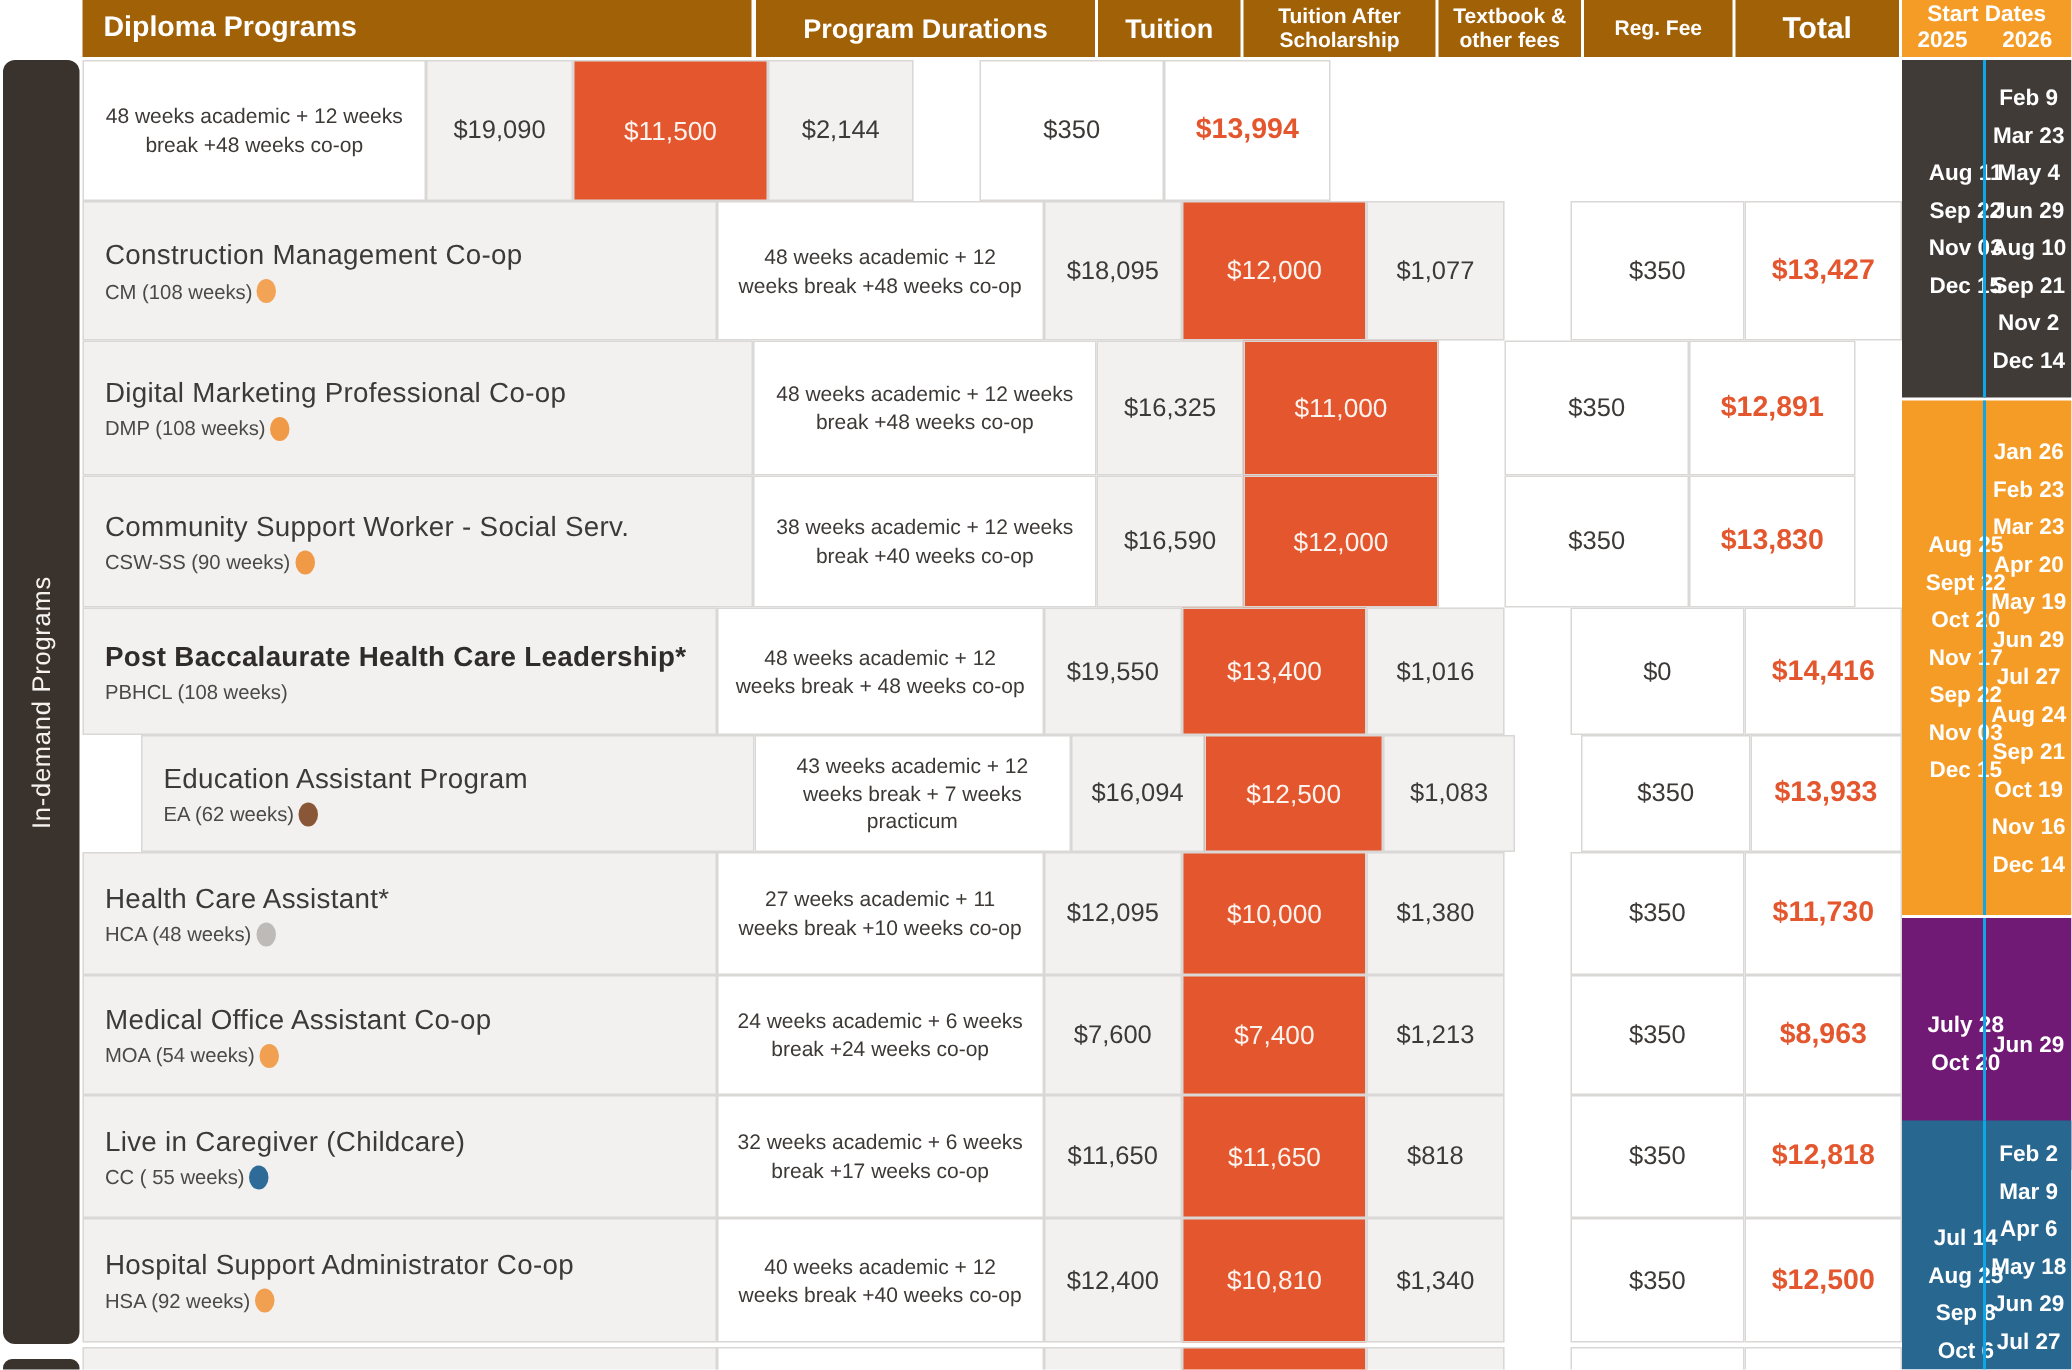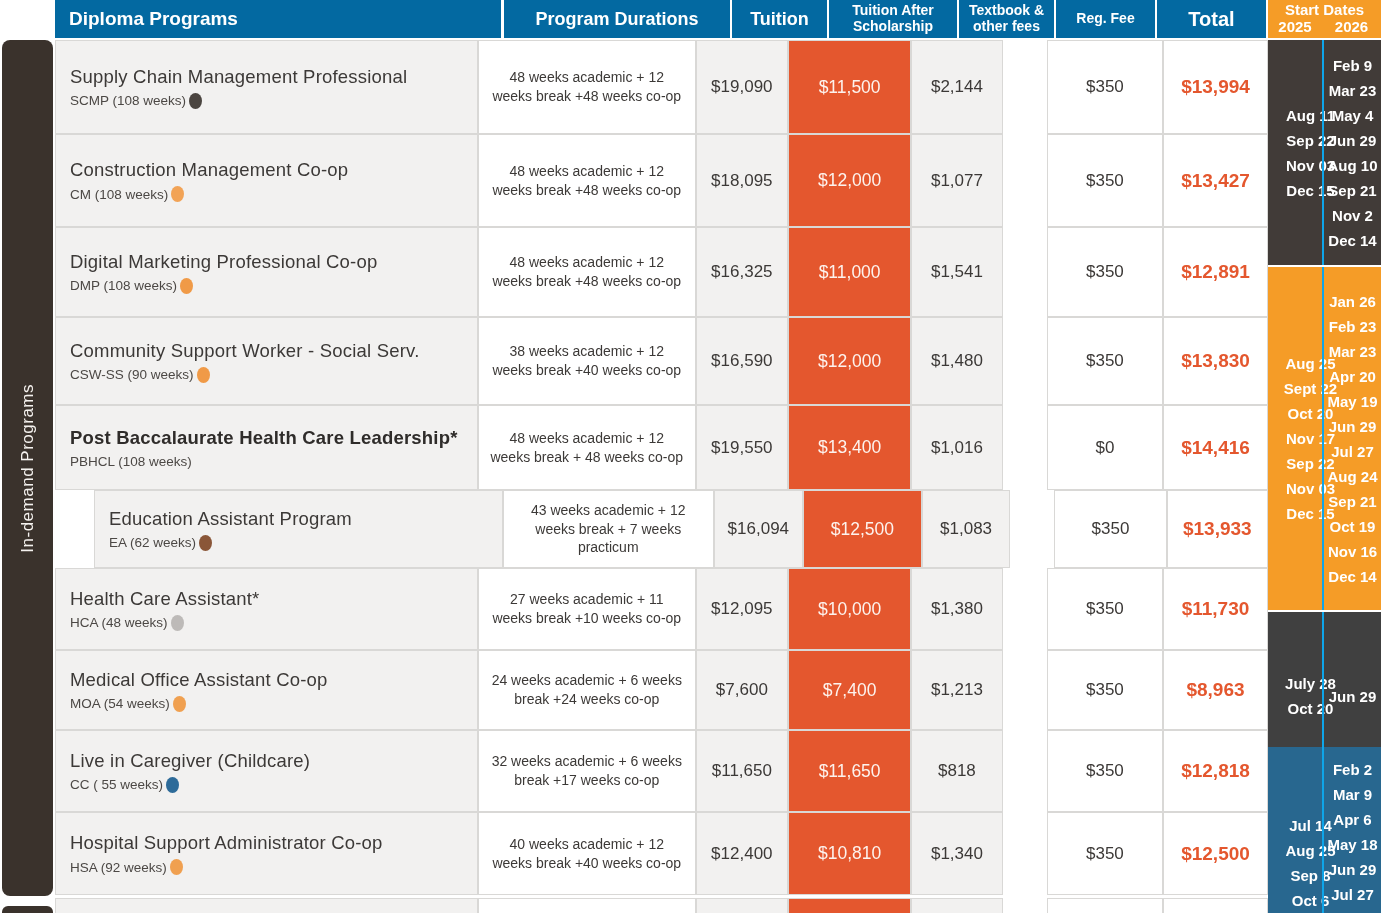--- a/index.html
+++ b/index.html
@@ -16,21 +16,21 @@
     writing-mode:vertical-rl; transform:rotate(180deg);
     color:#F5F2EF; font-size:17px; letter-spacing:0.5px; white-space:nowrap;
   }
   .sidebar-stub {
     position:absolute; left:2px; top:906px; width:51px; height:10px;
     background:#3A322C; border-radius:6px 6px 0 0;
   }
 
   
   .hc {
-    position:absolute; top:0; height:38px; background:#0369a1; color:#fff;
+    position:absolute; top:0; height:38px; background:#a16207; color:#fff;
     display:flex; flex-direction:column; align-items:center; justify-content:center;
     font-weight:bold; text-align:center; line-height:1.12;
   }
   .hc-name   { left:55px;   width:446px; align-items:flex-start; padding-left:14px; font-size:19px; }
   .hc-dur    { left:504px;  width:226px; font-size:18px; }
   .hc-tui    { left:732px;  width:95px;  font-size:18px; }
   .hc-after  { left:829px;  width:128px; font-size:14px; }
   .hc-text   { left:959px;  width:95px;  font-size:14px; }
   .hc-reg    { left:1056px; width:99px;  font-size:14px; }
   .hc-total  { left:1157px; width:109px; font-size:20px; }
@@ -89,24 +89,20 @@
   <div class="hc hc-dates">
     <div class="sd-title">Start Dates</div>
     <div class="sd-years">
       <span>2025</span>
       <span>2026</span>
     </div>
   </div>
 
   <div id="table-body">
       <div class="trow" style="top: 40px; height: 94px;">
-        <div class="cell c-name">
-          <div class="pname">Supply Chain Management Professional</div>
-          <div class="pcode">SCMP (108 weeks)<span class="dot" style="background: rgb(75, 69, 64);"></span></div>
-        </div>
         <div class="cell c-dur">48 weeks academic + 12 weeks break +48 weeks co-op</div>
         <div class="cell c-tui">$19,090</div>
         <div class="cell c-after">$11,500</div>
         <div class="cell c-text">$2,144</div>
         <div class="cell c-reg">$350</div>
         <div class="cell c-total">$13,994</div>
       </div>
       <div class="trow" style="top: 134px; height: 93px;">
         <div class="cell c-name">
           <div class="pname">Construction Management Co-op</div>
@@ -120,33 +116,31 @@
         <div class="cell c-total">$13,427</div>
       </div>
       <div class="trow" style="top: 227px; height: 90px;">
         <div class="cell c-name">
           <div class="pname">Digital Marketing Professional Co-op</div>
           <div class="pcode">DMP (108 weeks)<span class="dot" style="background: rgb(240, 154, 71);"></span></div>
         </div>
         <div class="cell c-dur">48 weeks academic + 12 weeks break +48 weeks co-op</div>
         <div class="cell c-tui">$16,325</div>
         <div class="cell c-after">$11,000</div>
-        <div class="cell c-text">$1,541</div>
         <div class="cell c-reg">$350</div>
         <div class="cell c-total">$12,891</div>
       </div>
       <div class="trow" style="top: 317px; height: 88px;">
         <div class="cell c-name">
           <div class="pname">Community Support Worker - Social Serv.</div>
           <div class="pcode">CSW-SS (90 weeks)<span class="dot" style="background: rgb(240, 154, 71);"></span></div>
         </div>
         <div class="cell c-dur">38 weeks academic + 12 weeks break +40 weeks co-op</div>
         <div class="cell c-tui">$16,590</div>
         <div class="cell c-after">$12,000</div>
-        <div class="cell c-text">$1,480</div>
         <div class="cell c-reg">$350</div>
         <div class="cell c-total">$13,830</div>
       </div>
       <div class="trow" style="top: 405px; height: 85px;">
         <div class="cell c-name">
           <div class="pname bold">Post Baccalaurate Health Care Leadership*</div>
           <div class="pcode">PBHCL (108 weeks)</div>
         </div>
         <div class="cell c-dur">48 weeks academic + 12 weeks break + 48 weeks co-op</div>
         <div class="cell c-tui">$19,550</div>
@@ -263,21 +257,21 @@
           <div class="ditem">May 19</div>
           <div class="ditem">Jun 29</div>
           <div class="ditem">Jul 27</div>
           <div class="ditem">Aug 24</div>
           <div class="ditem">Sep 21</div>
           <div class="ditem">Oct 19</div>
           <div class="ditem">Nov 16</div>
           <div class="ditem">Dec 14</div>
         </div>
       </div>
-      <div class="dblock" style="top: 612px; height: 168px; background: #404040;">
+      <div class="dblock" style="top: 612px; height: 168px; background: #701a75;">
         <div class="dcol dcol-2025">
           <div class="ditem">July 28</div>
           <div class="ditem">Oct 20</div>
         </div>
         <div class="dcol dcol-2026">
           <div class="ditem">Jun 29</div>
         </div>
       </div>
       <div class="dblock" style="top: 747px; height: 166px; background: rgb(40, 103, 143);">
         <div class="dcol dcol-2025 top" style="padding-top: 66px;">

